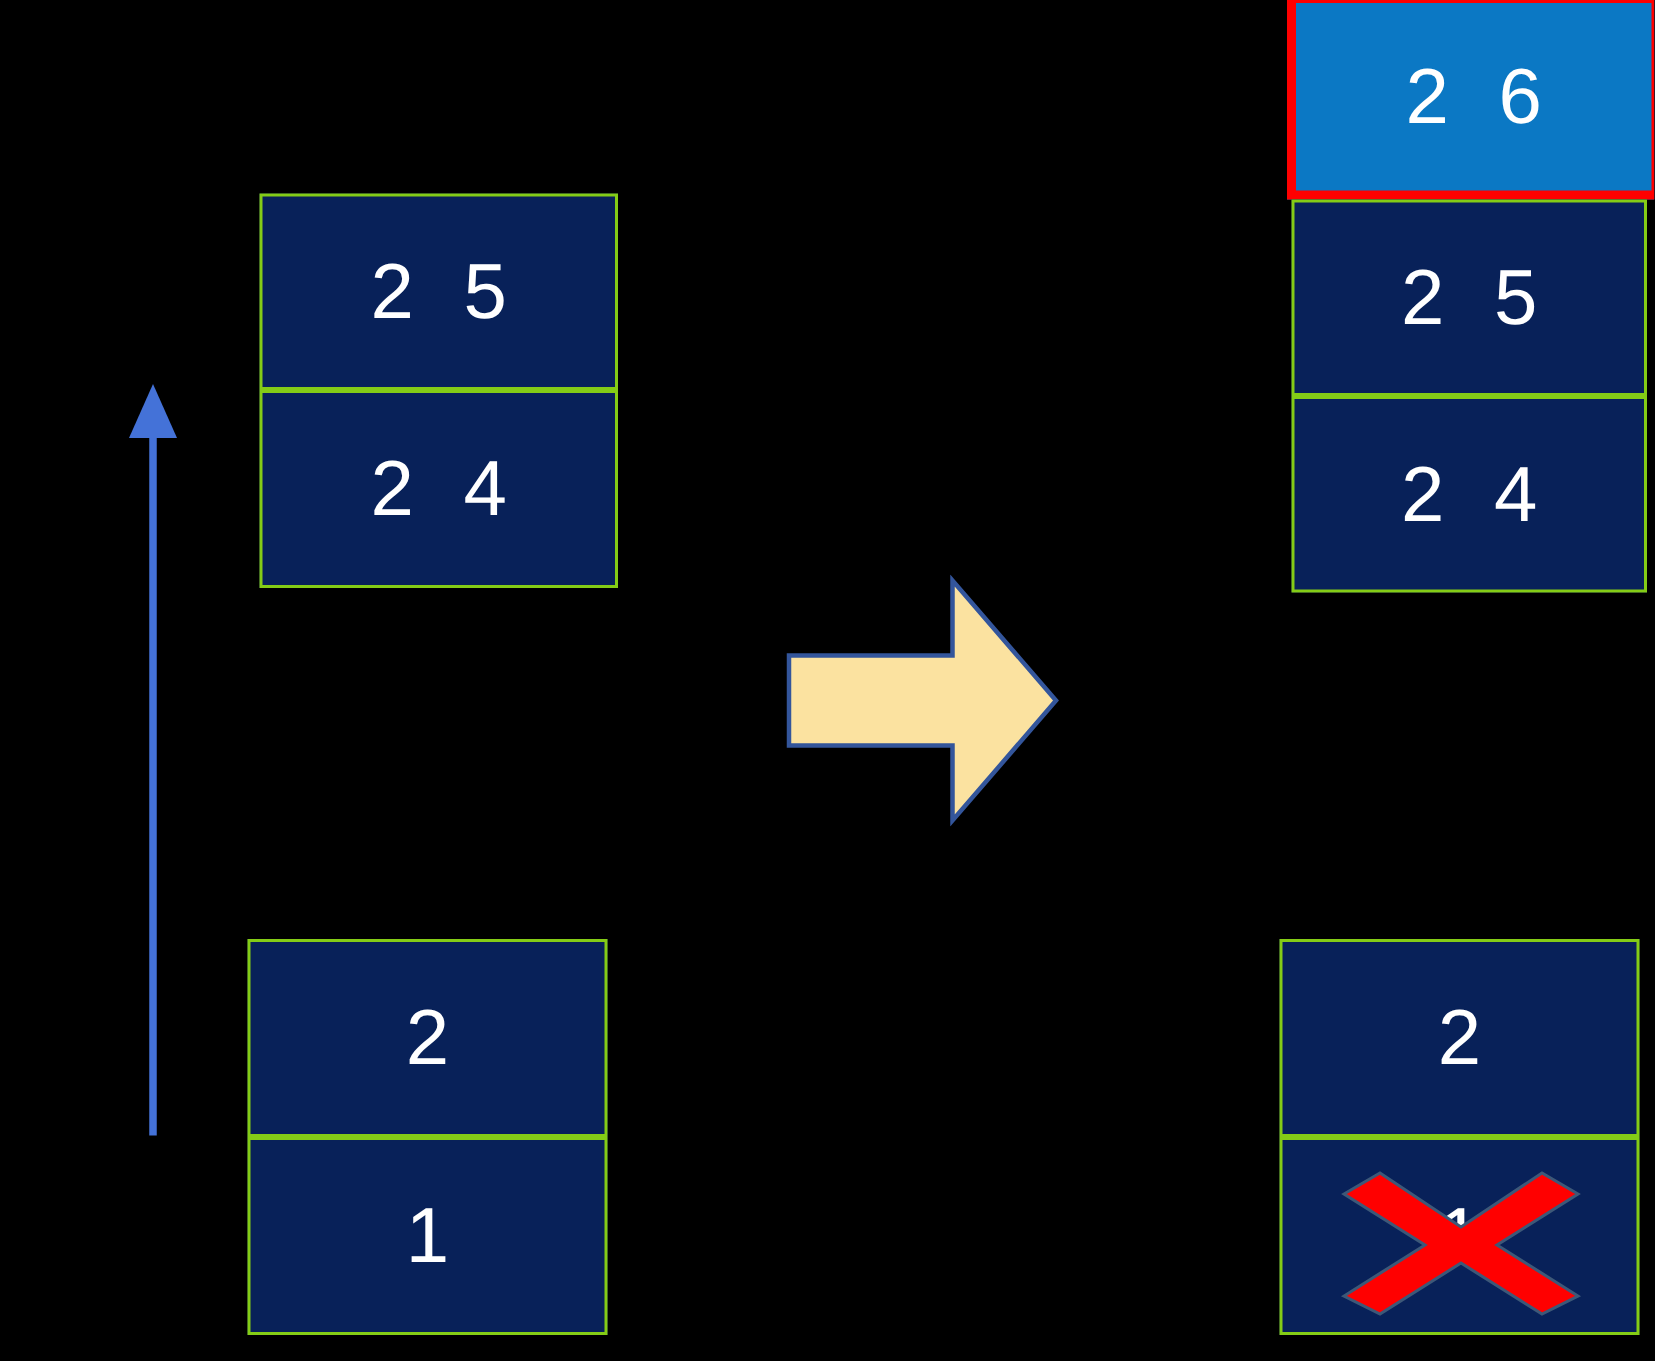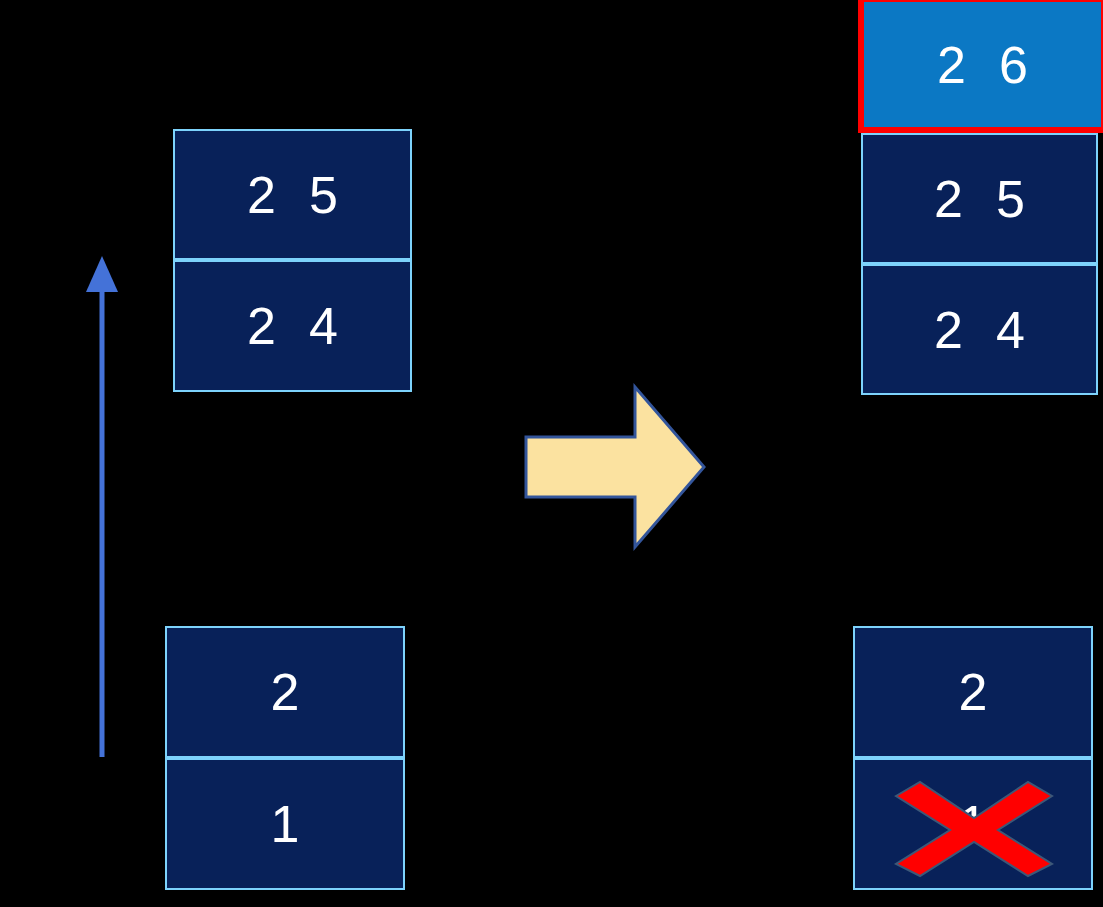--- a/index.html
+++ b/index.html
@@ -17,21 +17,21 @@
     height: 907px;
     background: #000000;
     overflow: hidden;
   }
 
   
   .cell {
     position: absolute;
     box-sizing: border-box;
     background: #082159;
-    border: 2px solid #7dd3fc;
+    border: 2px solid #84cc16;
     color: #FFFFFF;
     display: flex;
     align-items: center;
     justify-content: center;
     letter-spacing: 0.18em;
     font-weight: 400;
     font-size: 52px;
     line-height: 1;
     font-family: "Liberation Sans", sans-serif;
     text-indent: 0.18em;

